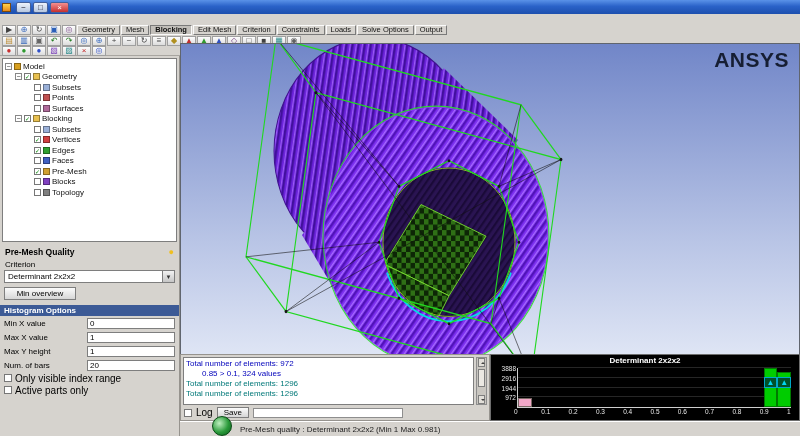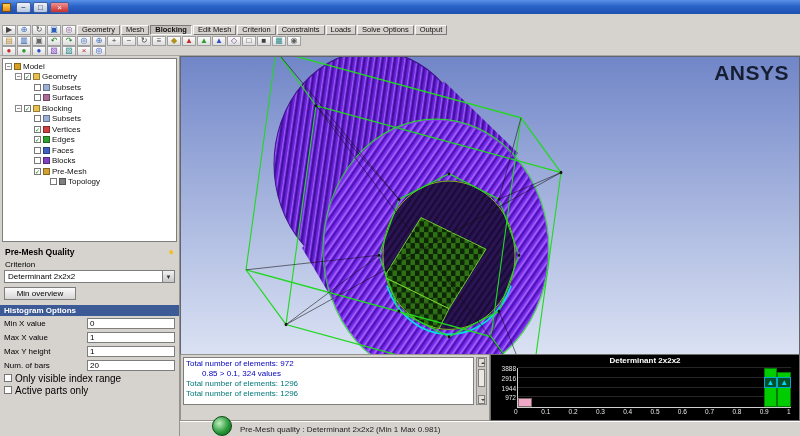--- a/index.html
+++ b/index.html
@@ -44,21 +44,21 @@
 .flab{flex:1;font-size:8px}
 .fin{width:88px;height:11px;font-size:8px;border:1px solid #7e7e7e;background:#fff;padding:0 2px;font-family:inherit}
 .crow{display:flex;align-items:center;gap:3px;padding:0 4px;height:12px}
 .tcb.big{width:8px;height:8px;font-size:7px;line-height:7px}
 .clab{font-size:10px}
 .spacer{flex:1}
 .panelbtns{display:flex;gap:3px;margin:2px 3px 2px;flex:none}
 .pbtn{flex:1;height:13px;font-size:8px;background:linear-gradient(#fbfbfb,#cfcfcf);border:1px solid #6f6f6f;font-family:inherit}
 
 
-.viewport{position:absolute;left:180px;top:56px;width:620px;height:362px;border:1px solid #60656e;overflow:hidden}
+.viewport{position:absolute;left:180px;top:43px;width:620px;height:362px;border:1px solid #60656e;overflow:hidden}
 .vsvg{position:absolute;left:0;top:0;width:100%;height:100%;display:block}
 .ansys-logo{position:absolute;top:4px;right:10px;font-size:21px;font-weight:bold;color:#161e33;letter-spacing:.5px}
 .triad{position:absolute;right:6px;bottom:4px}
 
 
 .messages{position:absolute;left:180px;top:354px;width:310px;height:67px;background:#d6d3ce;border:1px solid #96938e}
 .msgbox{position:absolute;left:2px;top:2px;right:15px;bottom:15px;background:#fff;border:1px solid #7e7e7e;overflow:hidden;padding:1px 2px;font-size:8px}
 .msgline{line-height:10px;white-space:nowrap}
 .msgscroll{position:absolute;right:2px;top:2px;width:11px;bottom:15px;background:#c9c6c0;border:1px solid #8e8e8e}
 .msgscroll::after{content:"";position:absolute;left:1px;right:1px;top:11px;height:16px;background:#ebe8e2;border:1px solid #7e7e7e}
@@ -160,20 +160,26 @@
         </div>
         <div class="trow" style="padding-left: 22px;">
           <span class="texp"></span>
           <span class="tcb"></span>
           <span class="tico" style="background: rgb(154, 176, 216);"></span>
           <span class="tlb">Subsets</span>
         </div>
         <div class="trow" style="padding-left: 22px;">
           <span class="texp"></span>
           <span class="tcb"></span>
+          <span class="tico" style="background: rgb(192, 80, 80);"></span>
+          <span class="tlb">Points</span>
+        </div>
+        <div class="trow" style="padding-left: 22px;">
+          <span class="texp"></span>
+          <span class="tcb"></span>
           <span class="tico" style="background: rgb(176, 106, 154);"></span>
           <span class="tlb">Surfaces</span>
         </div>
         <div class="trow" style="padding-left: 12px;">
           <span class="texp box">−</span>
           <span class="tcb">✓</span>
           <span class="tico" style="background: rgb(232, 192, 80);"></span>
           <span class="tlb">Blocking</span>
         </div>
         <div class="trow" style="padding-left: 22px;">
@@ -195,31 +201,31 @@
           <span class="tlb">Edges</span>
         </div>
         <div class="trow" style="padding-left: 22px;">
           <span class="texp"></span>
           <span class="tcb"></span>
           <span class="tico" style="background: rgb(64, 96, 192);"></span>
           <span class="tlb">Faces</span>
         </div>
         <div class="trow" style="padding-left: 22px;">
           <span class="texp"></span>
-          <span class="tcb"></span>
-          <span class="tico" style="background: rgb(128, 64, 192);"></span>
-          <span class="tlb">Blocks</span>
-        </div>
-        <div class="trow" style="padding-left: 22px;">
-          <span class="texp"></span>
           <span class="tcb">✓</span>
           <span class="tico" style="background: rgb(208, 160, 48);"></span>
           <span class="tlb">Pre-Mesh</span>
         </div>
-        <div class="trow" style="padding-left: 38px;">
+        <div class="trow" style="padding-left: 22px;">
+          <span class="texp"></span>
+          <span class="tcb"></span>
+          <span class="tico" style="background: rgb(128, 64, 192);"></span>
+          <span class="tlb">Blocks</span>
+        </div>
+        <div class="trow" style="padding-left: 22px;">
           <span class="texp"></span>
           <span class="tcb"></span>
           <span class="tico" style="background: rgb(128, 128, 128);"></span>
           <span class="tlb">Topology</span>
         </div>
       </div>
     <div class="qheader">
       <span>Pre-Mesh Quality</span>
       <span class="bulb">●</span>
     </div>
@@ -362,20 +368,26 @@
     <div class="msgbox">
         <div class="msgline" style="color: rgb(0, 0, 187);">Total number of elements: 972</div>
         <div class="msgline" style="color: rgb(0, 0, 187); padding-left: 16px;">0.85 &gt; 0.1, 324 values</div>
         <div class="msgline" style="color: rgb(0, 120, 120);">Total number of elements: 1296</div>
         <div class="msgline" style="color: rgb(0, 120, 120);">Total number of elements: 1296</div>
       </div>
     <div class="msgscroll">
       <span class="sarrow up"></span>
       <span class="sarrow dn"></span>
     </div>
+    <div class="msgctrl">
+      <span class="tcb big"></span>
+      <span class="clab">Log</span>
+      <button class="savebtn">Save</button>
+      <input class="pathin" style="">
+    </div>
   </div>
 
   <div class="histpanel">
     <div class="htitle">Determinant 2x2x2</div>
     <div class="plot">
         <div class="hgrid" style="bottom: 25%;"></div>
         <span class="ylab" style="bottom: calc(25% - 4px);">972</span>
         <div class="hgrid" style="bottom: 50%;"></div>
         <span class="ylab" style="bottom: calc(50% - 4px);">1944</span>
         <div class="hgrid" style="bottom: 75%;"></div>

